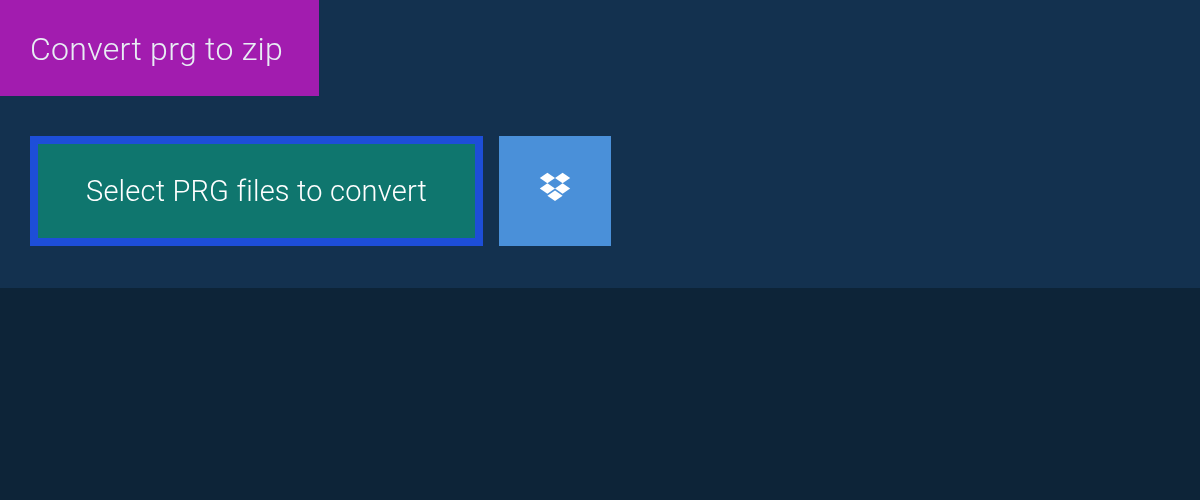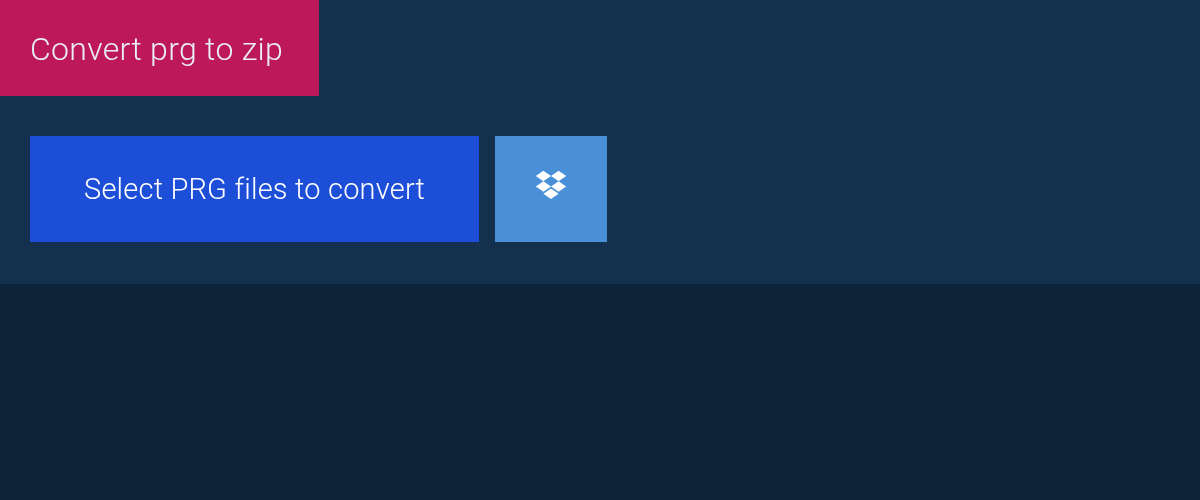--- a/index.html
+++ b/index.html
@@ -15,37 +15,37 @@
       overflow: hidden;
     }
     .panel {
       background: #13314f;
       width: 100%;
     }
     .tab-bar {
       display: flex;
     }
     .tab {
-      background: #be185d;
+      background: #a21caf;
       color: #e8eef4;
       font-size: 32px;
       font-weight: 300;
       padding: 30px 36px 28px 30px;
       letter-spacing: 0.3px;
       text-align: center;
     }
     .upload-area {
       padding: 40px 30px 42px 30px;
       display: flex;
       gap: 16px;
       align-items: stretch;
     }
     .select-button {
-      background: #1d4ed8;
-      border: 6px solid #1d4ed8;
+      background: #0f766e;
+      border: 8px solid #1d4ed8;
       color: #ffffff;
       font-size: 29px;
       font-weight: 300;
       padding: 30px 48px;
       cursor: pointer;
       letter-spacing: 0.2px;
       display: flex;
       align-items: center;
       justify-content: center;
     }

